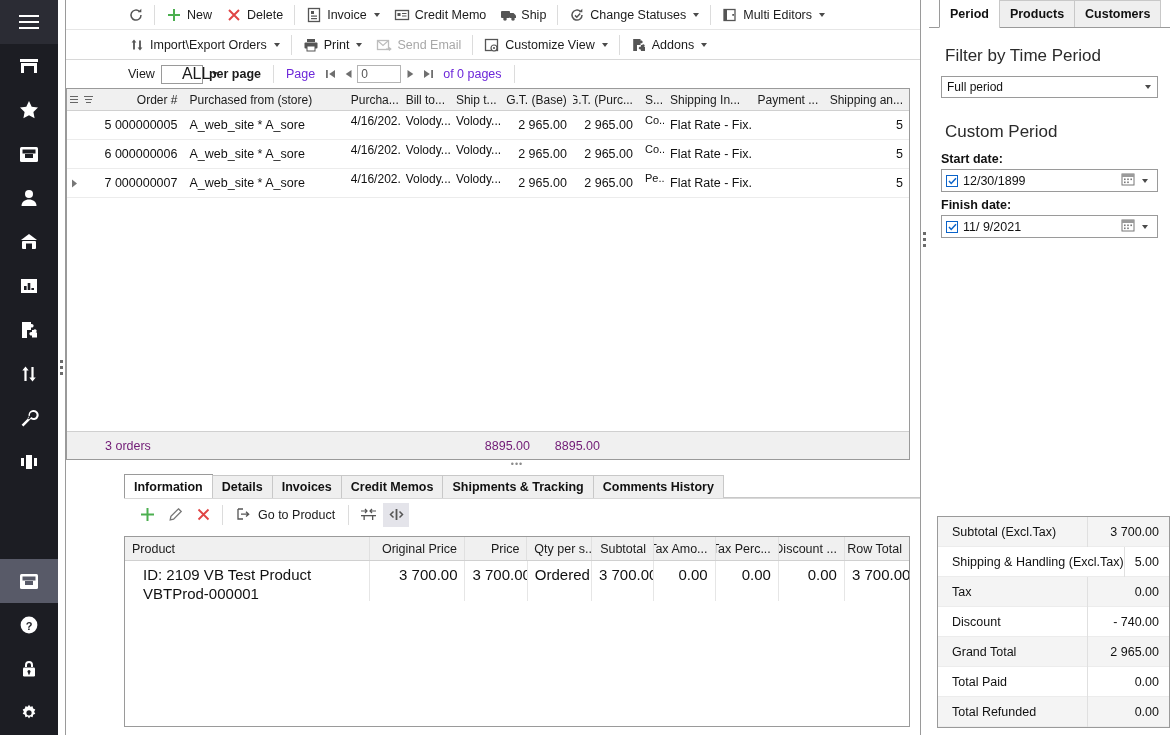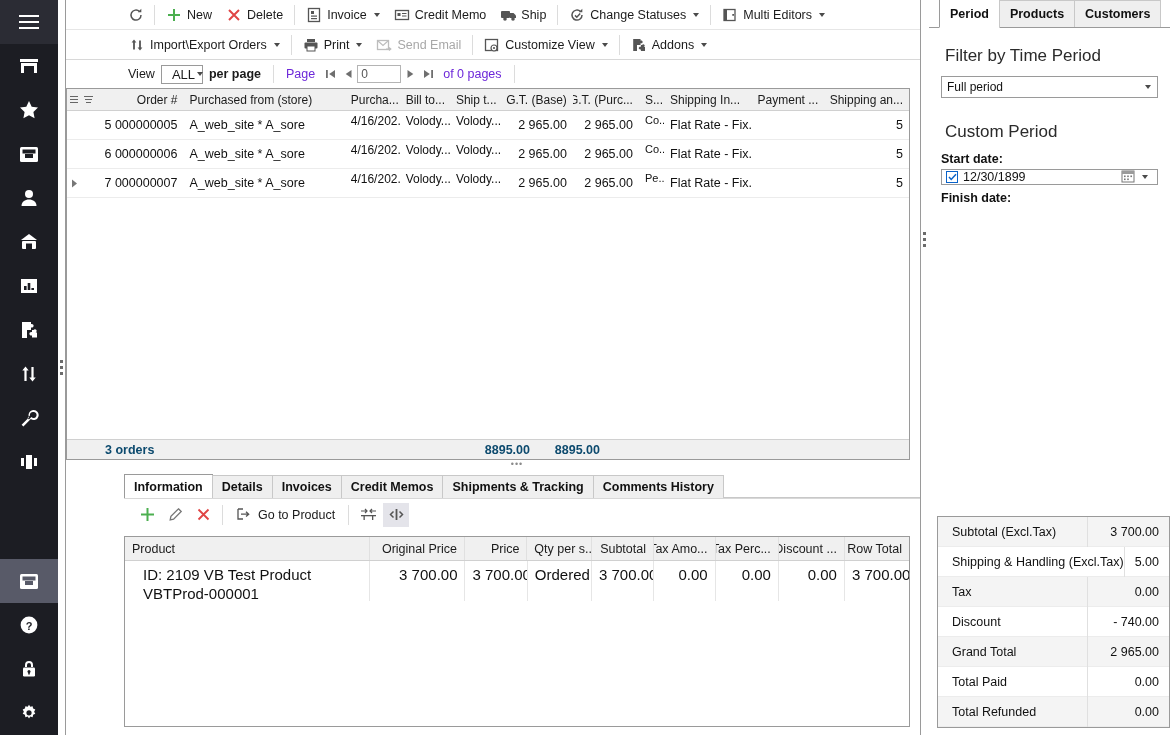--- a/index.html
+++ b/index.html
@@ -63,21 +63,21 @@
   
   .pagerbar {
     height:28px; display:flex; align-items:center; gap:0;
     padding-left:8px; background:#ffffff; flex:0 0 28px;
   }
   .pagerbar .lbl { font-size:12.5px; color:#1b1b1b; padding:0 6px; }
   .pagerbar .lbl.gray { color:#6d28d9; }
   .combo-all {
     width:42px; height:19px; border:1px solid #9a9a9a; background:#fff;
     display:flex; align-items:center; justify-content:space-between;
-    padding:0 10px; font-size:13px;
+    padding:0 20px; font-size:16px;
   }
   .page-box { width:44px; height:18px; border:1px solid #b4b4b4; background:#fff; font-size:12px; color:#555; padding-left:3px; display:flex; align-items:center;}
   .navbtn { width:18px; height:18px; display:flex; align-items:center; justify-content:center; }
   .pg-sep { width:1px; height:18px; background:#dcdcdc; margin:0 6px; }
 
   
   .grid-wrap {
     margin:0 8px 0 8px; border:1px solid #9a9a9a; background:#ffffff;
     flex:0 0 auto; height:372px; display:flex; flex-direction:column;
   }
@@ -95,22 +95,22 @@
   .grow {
     display:flex; height:29px; align-items:center;
     border-bottom:1px solid #ececec; font-size:12.5px; color:#111;
   }
   .gc { padding:0 6px; overflow:hidden; white-space:nowrap; display:flex; align-items:center; height:29px;}
   .gc.r { justify-content:flex-end; }
   .gc.sup { font-size:11px; align-items:flex-start; padding-top:3px; }
   .gc.dt { font-size:12px; align-items:flex-start; padding-top:3px;}
   .rowsel { width:16px; display:flex; align-items:center; justify-content:center;}
   .grid-foot {
-    height:20px; background:#f0f0f0; border-top:1px solid #d0d0d0;
-    display:flex; align-items:center; font-size:12.5px; font-weight:bold; color:#0c4a6e;
+    height:28px; background:#f0f0f0; border-top:1px solid #d0d0d0;
+    display:flex; align-items:center; font-size:12.5px; font-weight:normal; color:#701a75;
   }
   .gf { padding:0 6px; white-space:nowrap; display:flex; align-items:center; }
   .gf.r { justify-content:flex-end; }
   .grip-dots { text-align:center; color:#8a8a8a; font-size:9px; letter-spacing:1px; height:10px; line-height:8px;}
 
   
   .btabs { display:flex; margin:4px 0 0 8px; align-items:flex-end; height:24px; }
   .btab {
     height:23px; padding:0 9px; display:flex; align-items:center;
     font-size:12.5px; font-weight:bold; color:#111;
@@ -159,21 +159,21 @@
   .rtab.sel { background:#ffffff; border-color:#9a9a9a; border-bottom:1px solid #ffffff; height:29px; margin-bottom:-1px;}
   .rpanel { padding:12px 12px 0 12px; }
   .rtitle { font-size:17px; color:#2b2b2b; margin:6px 0 10px 4px; font-weight:normal;}
   .sel-box {
     height:22px; border:1px solid #9a9a9a; background:#fff;
     display:flex; align-items:center; justify-content:space-between;
     padding:0 6px 0 5px; font-size:12px; color:#111;
   }
   .rlabel { font-size:12.5px; font-weight:bold; color:#111; margin:6px 0 3px 0;}
   .date-box {
-    height:16px; border:1px solid #9a9a9a; background:#fff;
+    height:23px; border:1px solid #9a9a9a; background:#fff;
     display:flex; align-items:center; padding:0 9px 0 4px; gap:5px; font-size:12.5px;
   }
   .chk { width:12px;height:12px;border:1px solid #0a63c9; display:flex;align-items:center;justify-content:center; flex:0 0 12px;}
   .chk svg { display:block; }
   .date-box .val { flex:1 1 auto; color:#111; }
   .btnrow { display:flex; gap:10px; margin-top:18px; }
   .fbtn {
     flex:1 1 50%; height:25px; border:1px solid #9a9a9a; background:#fbfbfb;
     display:flex; align-items:center; justify-content:center; gap:7px; font-size:12.5px; color:#111;
   }
@@ -752,20 +752,40 @@
               <rect x="3" y="6.5" width="1.6" height="1.6" fill="#777"></rect>
               <rect x="6.2" y="6.5" width="1.6" height="1.6" fill="#777"></rect>
               <rect x="9.4" y="6.5" width="1.6" height="1.6" fill="#777"></rect>
               <rect x="3" y="9.5" width="1.6" height="1.6" fill="#777"></rect>
               <rect x="6.2" y="9.5" width="1.6" height="1.6" fill="#777"></rect>
             </svg>
         </span>
         <span class="caret"></span>
       </div>
       <div class="rlabel">Finish date:</div>
+      <div class="date-box">
+        <span class="chk">
+          <svg width="9" height="8" viewBox="0 0 9 8">
+              <path d="M1 4l2.2 2.4L8 1.2" stroke="#0a63c9" stroke-width="1.5" fill="none"></path>
+            </svg>
+        </span>
+        <span class="val">11/ 9/2021</span>
+        <span>
+          <svg width="14" height="14" viewBox="0 0 14 14">
+              <rect x="1" y="2" width="12" height="11" fill="#fff" stroke="#777" stroke-width="1"></rect>
+              <rect x="1" y="2" width="12" height="3" fill="#9a9a9a"></rect>
+              <rect x="3" y="6.5" width="1.6" height="1.6" fill="#777"></rect>
+              <rect x="6.2" y="6.5" width="1.6" height="1.6" fill="#777"></rect>
+              <rect x="9.4" y="6.5" width="1.6" height="1.6" fill="#777"></rect>
+              <rect x="3" y="9.5" width="1.6" height="1.6" fill="#777"></rect>
+              <rect x="6.2" y="9.5" width="1.6" height="1.6" fill="#777"></rect>
+            </svg>
+        </span>
+        <span class="caret"></span>
+      </div>
 
     </div>
 
     <div class="totals">
       <div class="trow">
         <div class="tk">Subtotal (Excl.Tax)</div>
         <div class="tv">3 700.00</div>
       </div>
       <div class="trow">
         <div class="tk">Shipping &amp; Handling (Excl.Tax)</div>

